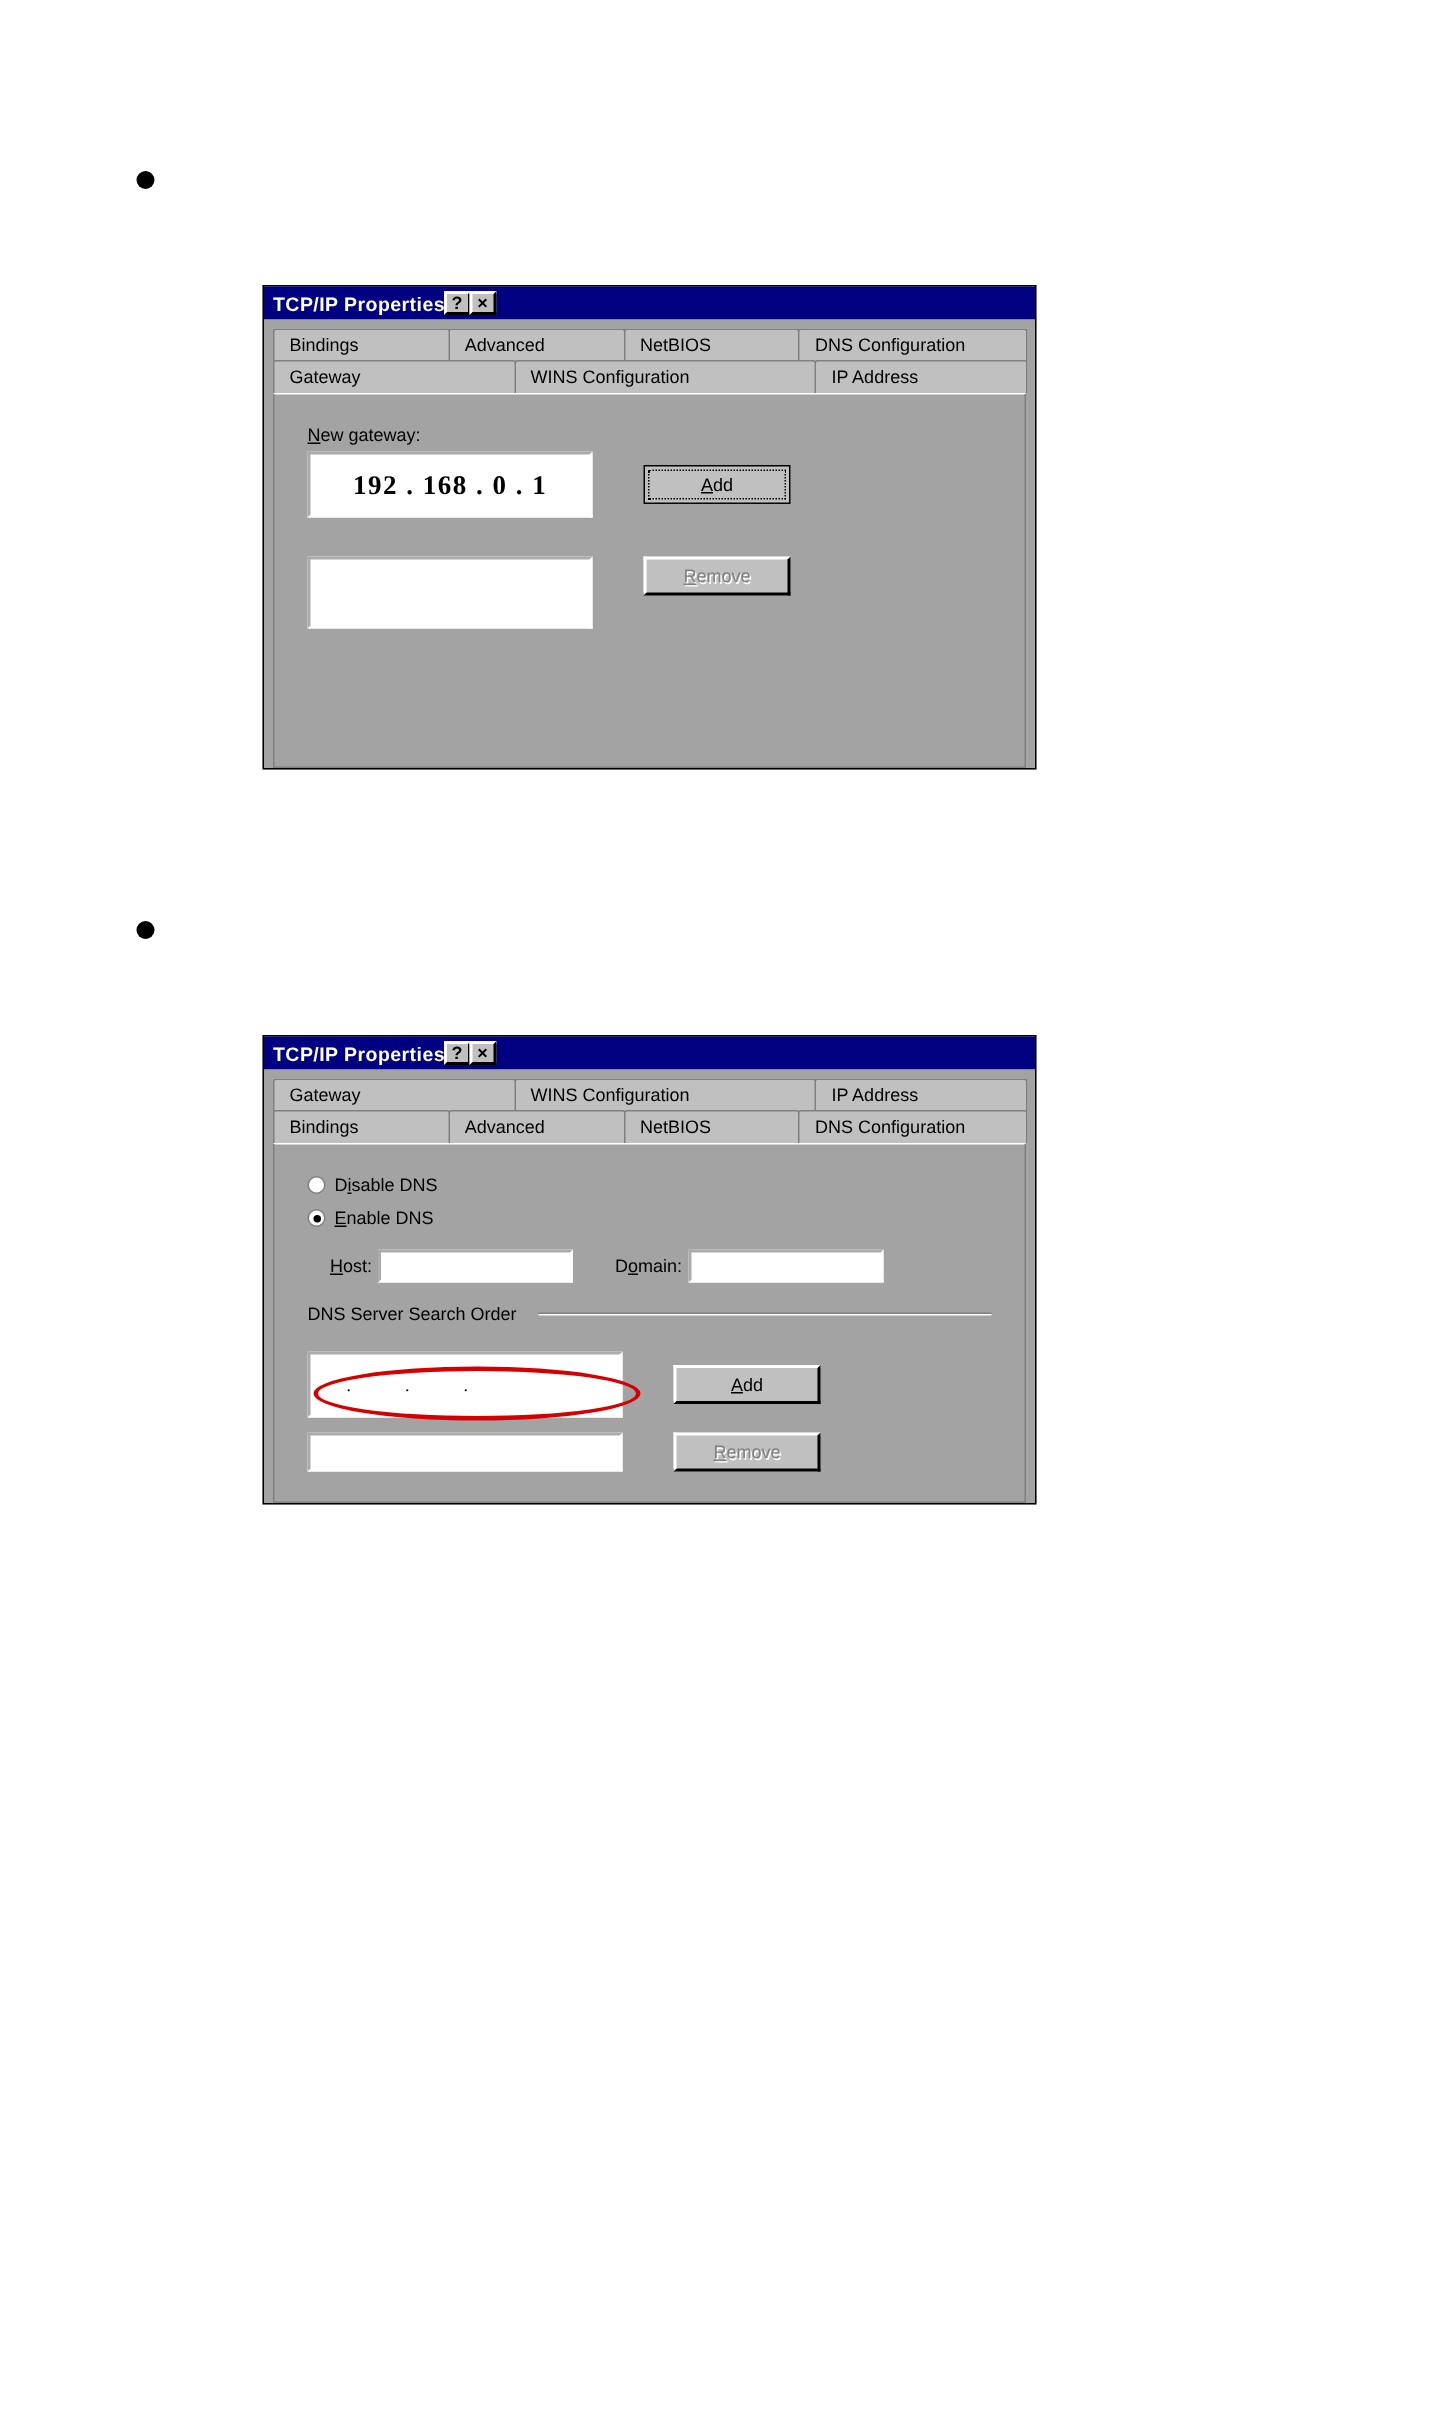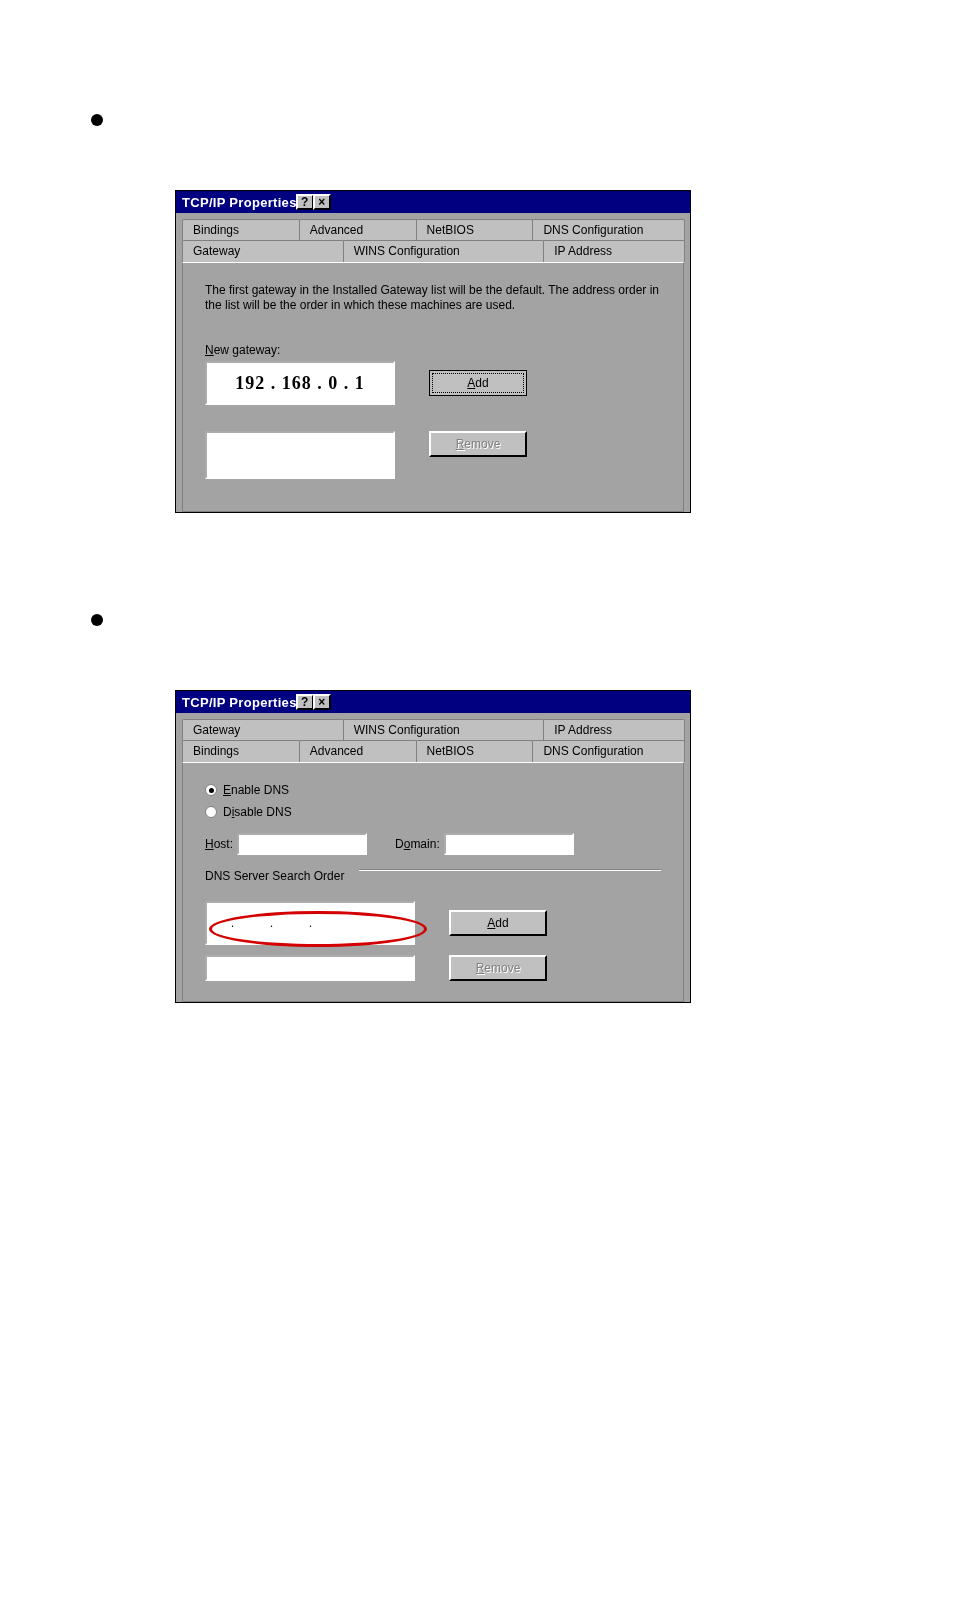--- a/index.html
+++ b/index.html
@@ -117,30 +117,30 @@
       background: #fff; border: 1px solid #808080;
       margin-right: 6px; display: inline-flex;
       align-items: center; justify-content: center;
     }
     .radio.checked::after {
       content: ""; width: 5px; height: 5px; border-radius: 50%; background: #000;
     }
     .textfield {
       border: 2px inset #fff; background: #fff; height: 22px; width: 130px;
     }
-    .hostdomain { display: flex; align-items: center; gap: 4px; font-size: 12px; margin: 14px 0 14px 0; }
+    .hostdomain { display: flex; align-items: center; gap: 4px; font-size: 12px; margin: 14px 0 14px 15px; }
     .listbox {
       border: 2px inset #fff; background: #fff; width: 210px; height: 26px;
     }
     .legend-line {
       border-top: 1px solid #808080;
       border-bottom: 1px solid #fff;
       flex: 1; height: 0;
     }
-    .dns-legend-wrap { display: flex; align-items: flex-start; font-size: 12px; gap: 15px; margin-top: 6px; }
+    .dns-legend-wrap { display: flex; align-items: center; font-size: 12px; gap: 15px; margin-top: 6px; }
     .dns-row { display: flex; align-items: center; gap: 34px; margin-top: 18px; }
     .red-circle {
       position: absolute;
       width: 218px; height: 36px;
       border: 3px solid #d40000;
       border-radius: 50%;
       pointer-events: none;
     }
   </style>
 </head>
@@ -163,21 +163,20 @@
       <div class="tab" style="flex:1.1">Advanced</div>
       <div class="tab" style="flex:1.1">NetBIOS</div>
       <div class="tab" style="flex:1.5">DNS Configuration</div>
     </div>
     <div class="tabs tab-row2">
       <div class="tab" style="flex:1.4; background:#c0c0c0;">Gateway</div>
       <div class="tab" style="flex:1.8">WINS Configuration</div>
       <div class="tab" style="flex:1.2">IP Address</div>
     </div>
     <div class="body-inner">
-      <div class="desc">The first gateway in the Installed Gateway list will be the default. The address order in the list will be the order in which these machines are used.</div>
 
       <span class="label"><span class="underline">N</span>ew gateway:</span>
       <div class="row">
         <div class="ipbox">192 . 168 .  0  .  1</div>
         <div class="btn default">
             <span class="underline">A</span>
             <span>dd</span>
           </div>
       </div>
 
@@ -206,26 +205,26 @@
       <div class="tab" style="flex:1.2">IP Address</div>
     </div>
     <div class="tabs tab-row2">
       <div class="tab" style="flex:1.1">Bindings</div>
       <div class="tab" style="flex:1.1">Advanced</div>
       <div class="tab" style="flex:1.1">NetBIOS</div>
       <div class="tab" style="flex:1.5">DNS Configuration</div>
     </div>
     <div class="body-inner" style="min-height:240px;">
       <div class="radio-row">
+        <span class="radio"></span>
+        <span>D<span class="underline">i</span>sable DNS</span>
+      </div>
+      <div class="radio-row">
         <span class="radio checked"></span>
         <span><span class="underline">E</span>nable DNS</span>
-      </div>
-      <div class="radio-row">
-        <span class="radio"></span>
-        <span>D<span class="underline">i</span>sable DNS</span>
       </div>
 
       <div class="hostdomain">
         <span><span class="underline">H</span>ost:</span>
         <div class="textfield"></div>
         <span style="margin-left:24px;">D<span class="underline">o</span>main:</span>
         <div class="textfield"></div>
       </div>
 
       <div class="dns-legend-wrap">

